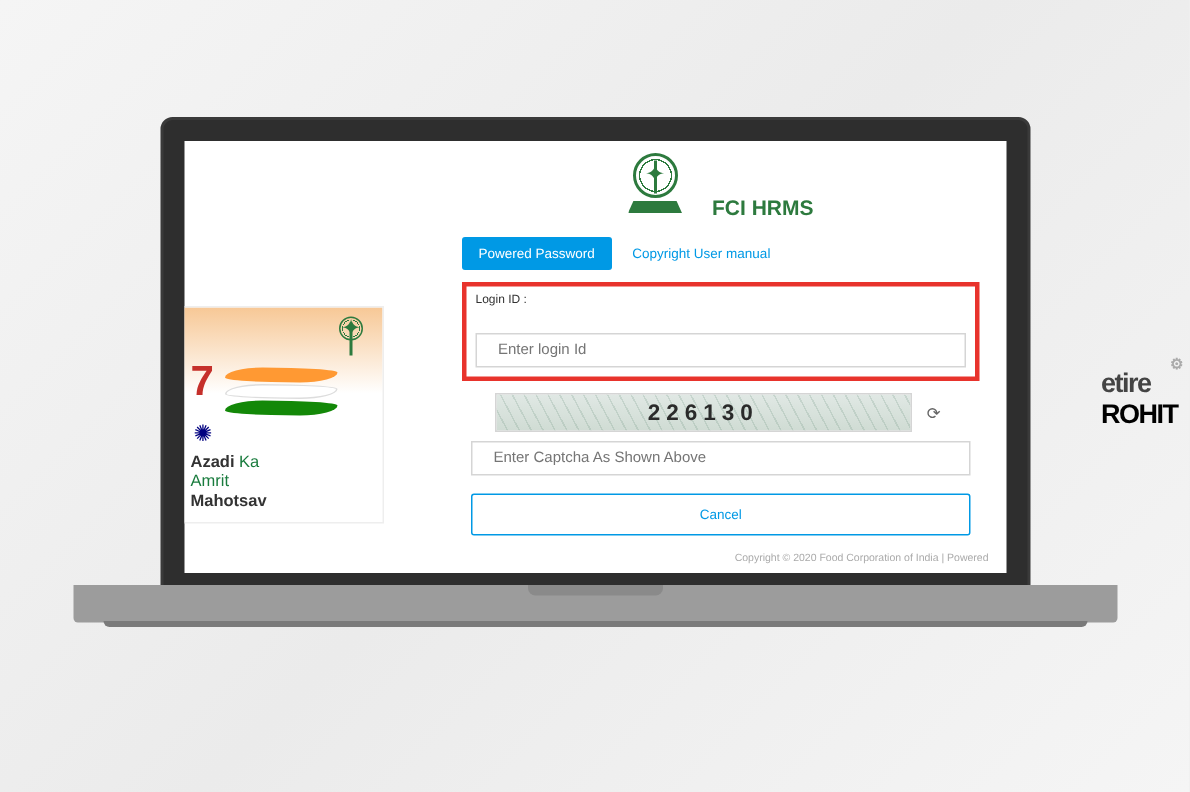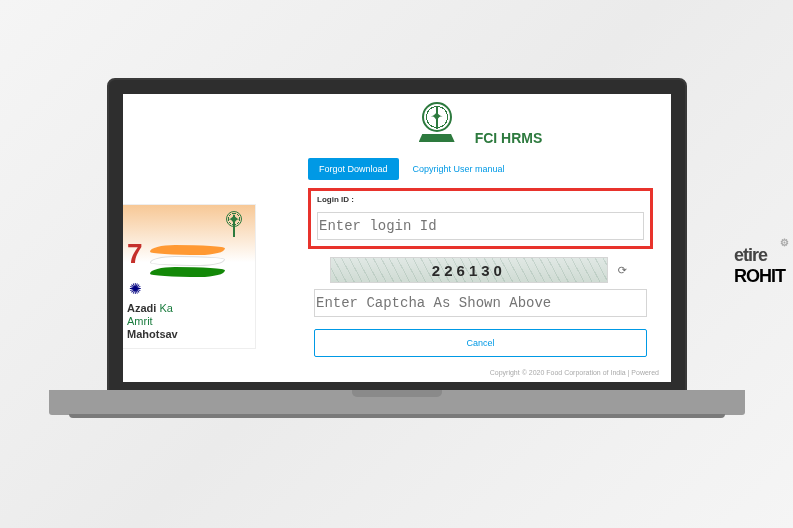--- a/index.html
+++ b/index.html
@@ -33,22 +33,22 @@
   .fci-wheat::before { content: ''; position: absolute; left: 50%; top: 3px; transform: translateX(-50%); width: 2px; height: 22px; background: #2d7a3e; }
   .fci-wheat::after { content: '✦'; position: absolute; left: 50%; top: 48%; transform: translate(-50%, -50%); color: #2d7a3e; font-size: 16px; }
   .fci-ribbon { width: 36px; height: 8px; background: #2d7a3e; clip-path: polygon(10% 0, 90% 0, 100% 100%, 0 100%); margin-top: 2px; }
   .app-title { font-size: 14px; font-weight: bold; color: #2d7a3e; }
   
   .tabs { display: flex; gap: 14px; align-items: center; margin-bottom: 8px; }
   .tab-btn { background: #0099e5; color: #fff; border: none; padding: 6px 11px; font-size: 9px; border-radius: 2px; cursor: pointer; }
   .tab-link { color: #0099e5; font-size: 9px; text-decoration: none; cursor: pointer; }
   
   .highlight-box { border: 3px solid #e8332c; padding: 4px 6px 6px; margin-bottom: 8px; }
-  .field-label { font-size: 8px; font-weight: bold; color: #333; margin-bottom: 8px; }
-  .text-input { width: 100%; border: 1px solid #d5d5d5; padding: 5px 1px; font-size: 14px; color: #999; font-family: Liberation Mono, monospace; }
+  .field-label { font-size: 8px; font-weight: normal; color: #333; margin-bottom: 18px; }
+  .text-input { width: 100%; border: 1px solid #d5d5d5; padding: 5px 14px; font-size: 10px; color: #999; }
   
   .captcha-row { display: flex; align-items: center; gap: 6px; margin: 0 22px 6px; }
   .captcha-img { flex: 1; height: 26px; background: linear-gradient(180deg, #e0e8e4 0%, #d0dcd4 100%); border: 1px solid #d5d5d5; display: flex; align-items: center; justify-content: center; font-family: 'Courier New', monospace; font-size: 15px; letter-spacing: 4px; color: #2a2a2a; font-weight: bold; position: relative; overflow: hidden; }
   .captcha-img::before { content: ''; position: absolute; inset: 0; background: repeating-linear-gradient(62deg, transparent, transparent 6px, rgba(100,140,120,0.2) 6px, rgba(100,140,120,0.2) 7px); }
   .refresh { font-size: 11px; cursor: pointer; color: #666; padding: 0 4px; }
   .captcha-input-wrap { margin: 0 6px 12px; }
   
   .btn-row { display: flex; gap: 10px; margin: 0 6px; }
   .btn { flex: 1; padding: 8px; font-size: 9px; border-radius: 2px; cursor: pointer; text-align: center; }
   .btn-primary { background: #0099e5; color: #fff; border: none; font-weight: bold; letter-spacing: 0.5px; }
@@ -97,21 +97,21 @@
       <div class="content">
         <div class="logo-row">
           <div class="fci-logo">
             <div class="fci-wheat"></div>
             <div class="fci-ribbon"></div>
           </div>
           <div class="app-title">FCI HRMS</div>
         </div>
 
         <div class="tabs">
-          <button class="tab-btn">Forgot Download</button>
+          <button class="tab-btn">Powered Password</button>
           <a class="tab-link">Copyright User manual</a>
         </div>
 
         <div class="highlight-box">
           <div class="field-label">Login ID :</div>
           <input class="text-input" placeholder="Enter login Id" style="">
         </div>
 
         <div class="captcha-row">
           <div class="captcha-img">

